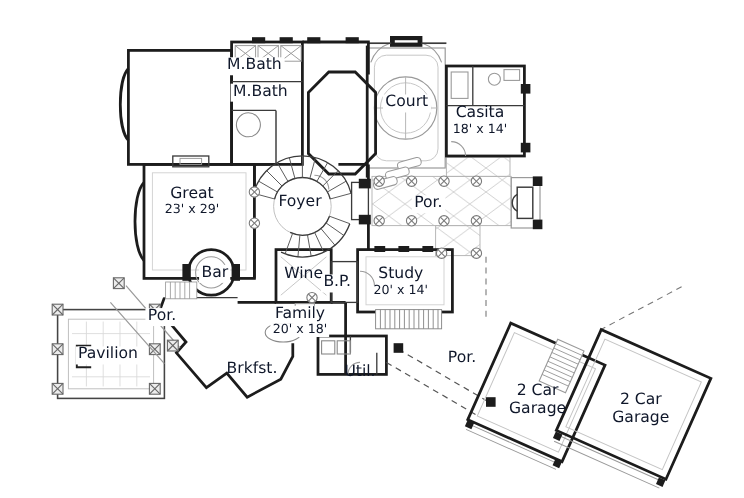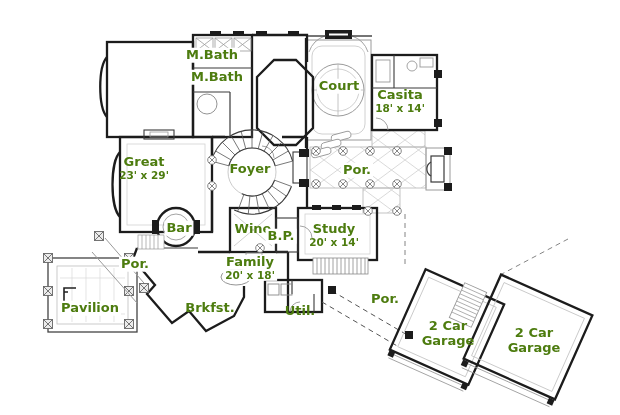--- a/index.html
+++ b/index.html
@@ -1,20 +1,20 @@
 <!DOCTYPE html>
 <html><head>
 <meta charset="utf-8">
 <style>
   html,body{margin:0;padding:0;background:#ffffff;}
   .plan{position:relative;width:620px;height:415px;background:#ffffff;overflow:hidden;
         font-family:"DejaVu Sans",sans-serif;}
   .plan svg{position:absolute;left:0;top:0;}
   .lbl{position:absolute;transform:translate(-50%,-50%);display:flex;flex-direction:column;
-       align-items:center;text-align:right;color:#4d7c0f;line-height:1.12;white-space:nowrap;z-index:5;font-weight:bold;}
+       align-items:center;text-align:right;color:#0f172a;line-height:1.12;white-space:nowrap;z-index:5;}
   .nm{font-size:13px;}
   .dm{font-size:10.5px;}
   .bg{background:#ffffff;padding:0 2px;}
 </style>
 </head>
 <body>
 
 <div class="plan">
 <svg width="620" height="415" viewBox="0 0 620 415">
   <defs>
@@ -234,21 +234,21 @@
   <div class="lbl" style="left:217px;top:77px">
       <span class="nm bg">M.Bath</span>
     </div>
   <div class="lbl" style="left:339px;top:86px">
       <span class="nm bg">Court</span>
     </div>
   <div class="lbl" style="left:400px;top:101px">
       <span class="nm">Casita</span>
       <span class="dm">18' x 14'</span>
     </div>
-  <div class="lbl" style="left:144px;top:168px">
+  <div class="lbl" style="left:160px;top:168px">
       <span class="nm">Great</span>
       <span class="dm">23' x 29'</span>
     </div>
   <div class="lbl" style="left:250px;top:169px">
       <span class="nm">Foyer</span>
     </div>
   <div class="lbl" style="left:357px;top:170px">
       <span class="nm bg">Por.</span>
     </div>
   <div class="lbl" style="left:179px;top:228px">
@@ -270,21 +270,21 @@
     </div>
   <div class="lbl" style="left:210px;top:308px">
       <span class="nm">Brkfst.</span>
     </div>
   <div class="lbl" style="left:300px;top:311px">
       <span class="nm">Util.</span>
     </div>
   <div class="lbl" style="left:135px;top:264px">
       <span class="nm bg">Por.</span>
     </div>
-  <div class="lbl" style="left:90px;top:308px">
+  <div class="lbl" style="left:90px;top:296px">
       <span class="nm bg">Pavilion</span>
     </div>
   <div class="lbl" style="left:385px;top:299px">
       <span class="nm">Por.</span>
     </div>
   <div class="lbl" style="left:448px;top:334px">
       <span class="nm">2 Car</span>
       <span class="nm">Garage</span>
     </div>
   <div class="lbl" style="left:534px;top:341px">

